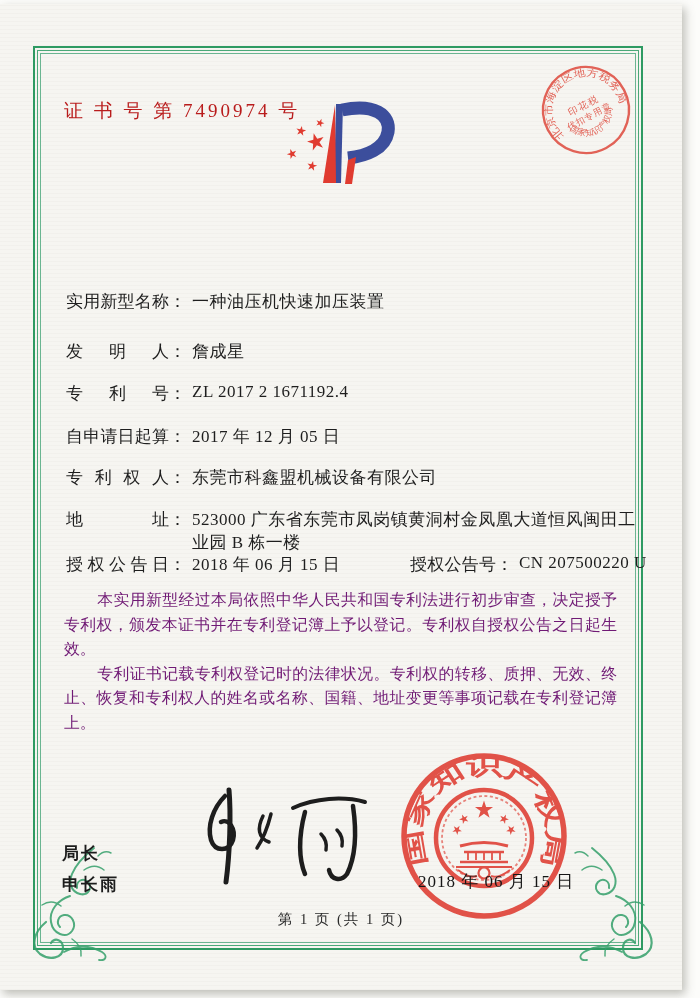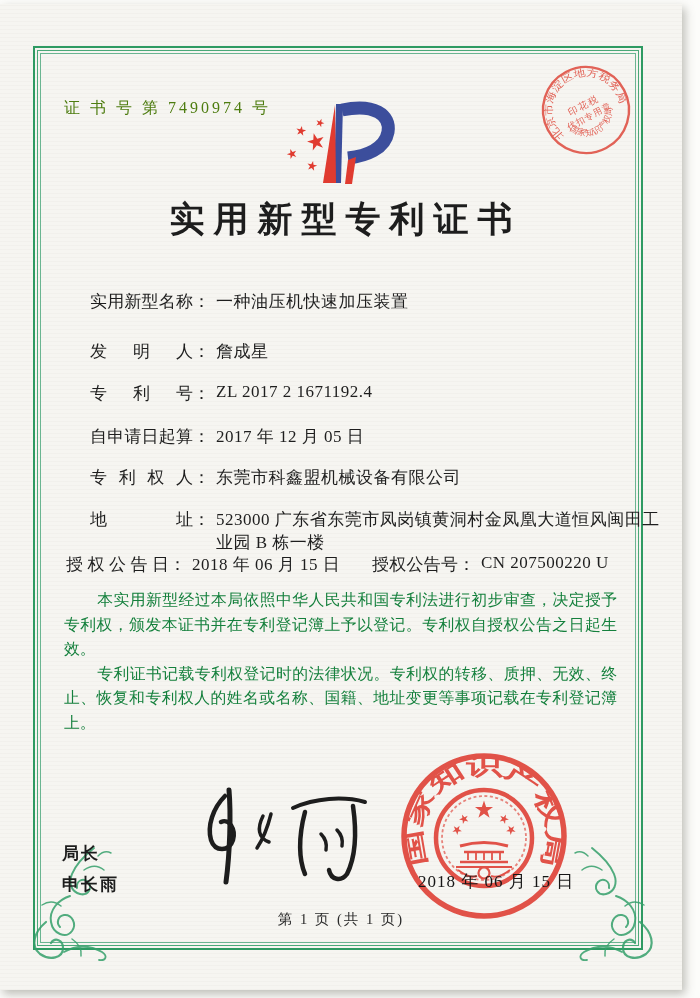--- a/index.html
+++ b/index.html
@@ -22,43 +22,43 @@
     border:2.5px solid #2e9a62;z-index:1;
   }
   .border-frame .inner1{
     position:absolute;inset:2px;border:1px solid #4aa878;
   }
   .border-frame .inner1 .inner2{
     position:absolute;inset:2px;border:1px solid #6ab591;
   }
   .cert-no{
     position:absolute;left:64px;top:94px;z-index:3;
-    font-size:16px;letter-spacing:3px;color:#4d7c0f;
+    font-size:19px;letter-spacing:3px;color:#b91c1c;
   }
   .logo{position:absolute;left:278px;top:94px;z-index:3;}
   .page-title{
     position:absolute;left:0;top:192px;width:682px;z-index:3;
     text-align:center;font-size:35px;font-weight:700;color:#1d1d1d;
     letter-spacing:9px;padding-left:9px;box-sizing:border-box;margin:0;
   }
   .fields{position:absolute;left:66px;top:0;width:560px;z-index:3;font-size:17px;color:#1e1e1e;}
-  .frow{position:absolute;left:0;white-space:nowrap;margin-left:24px;}
+  .frow{position:absolute;left:0;white-space:nowrap;}
   .flabel{
     display:inline-block;width:103px;text-align:justify;text-align-last:justify;
     vertical-align:top;
   }
   .fcolon{display:inline-block;vertical-align:top;margin-right:6px;}
   .fvalue{display:inline-block;vertical-align:top;letter-spacing:.5px;}
   .fvalue.wrap{white-space:normal;width:458px;line-height:23px;}
   .row-split{position:absolute;left:0;width:560px;white-space:nowrap;}
   .row-split .g2{position:absolute;left:306px;top:0;}
-  .g2 .flabel{width:86px;}
+  .g2 .flabel{width:86px;margin-left:38px;}
   .paragraphs{
     position:absolute;left:64px;top:584px;width:553px;z-index:3;
-    font-size:15.8px;line-height:24.6px;color:#15803d;text-align:justify;
+    font-size:15.8px;line-height:24.6px;color:#701a75;text-align:justify;
   }
   .paragraphs p{margin:0;text-indent:2.1em;}
   .signatory{position:absolute;left:62px;top:834px;z-index:3;
     font-family:"Liberation Sans", sans-serif;font-weight:600;color:#1c1c1c;
     font-size:17px;line-height:31px;letter-spacing:2px;}
   .signature-svg{position:absolute;left:185px;top:778px;z-index:4;}
   .seal-svg{position:absolute;left:396px;top:744px;z-index:4;opacity:.95;}
   .seal-date{
     position:absolute;left:418px;top:866px;width:146px;z-index:5;
     text-align:center;font-size:17px;color:#161616;letter-spacing:1px;white-space:nowrap;
@@ -123,21 +123,20 @@
 
     <g fill="#e03b30">
       <use href="#star" transform="translate(38,44) scale(9) rotate(-15)"></use>
       <use href="#star" transform="translate(23,33) scale(5.2) rotate(10)"></use>
       <use href="#star" transform="translate(42,25) scale(4.4) rotate(20)"></use>
       <use href="#star" transform="translate(14,56) scale(5.2) rotate(-20)"></use>
       <use href="#star" transform="translate(34,68) scale(5.2) rotate(12)"></use>
     </g>
   </svg>
 
-  <h1 class="page-title">实用新型专利证书</h1>
 
   <div class="fields">
     <div class="frow" style="top:286px">
       <span class="flabel">实用新型名称</span><span class="fcolon">：</span><span class="fvalue">一种油压机快速加压装置</span>
     </div>
     <div class="frow" style="top:336px">
       <span class="flabel">发明人</span><span class="fcolon">：</span><span class="fvalue">詹成星</span>
     </div>
     <div class="frow" style="top:378px">
       <span class="flabel">专利号</span><span class="fcolon">：</span><span class="fvalue">ZL 2017 2 1671192.4</span>

